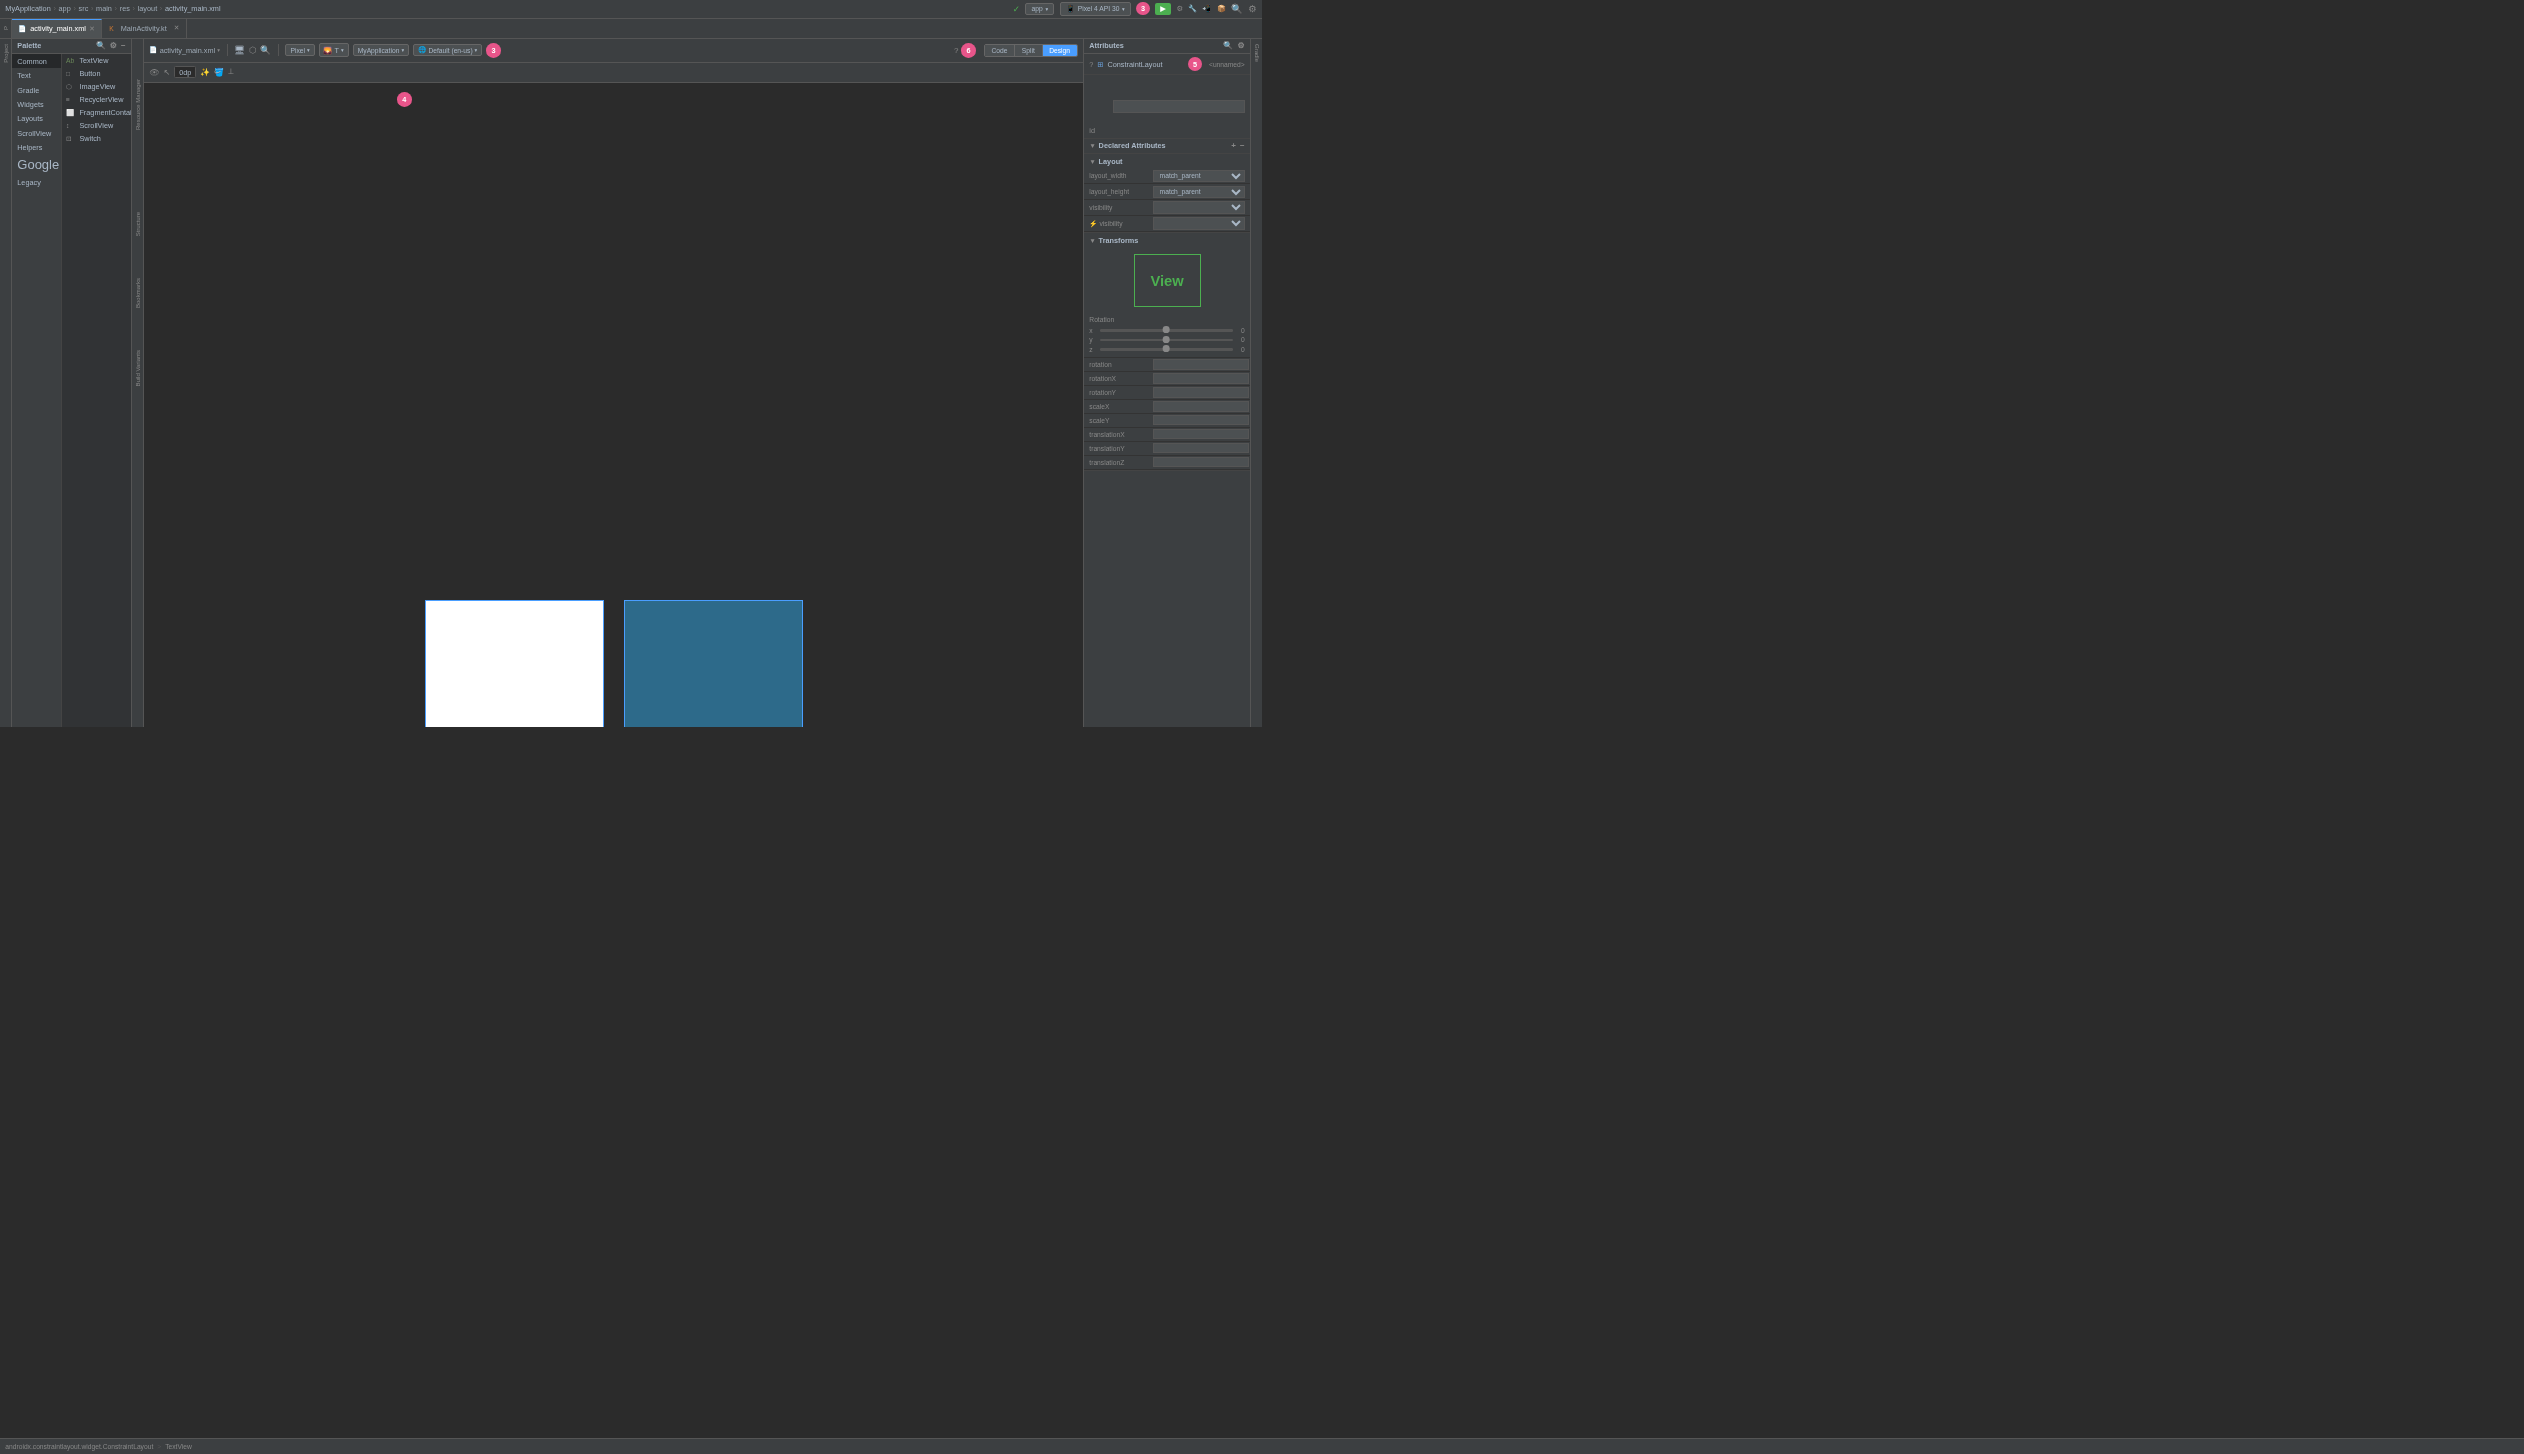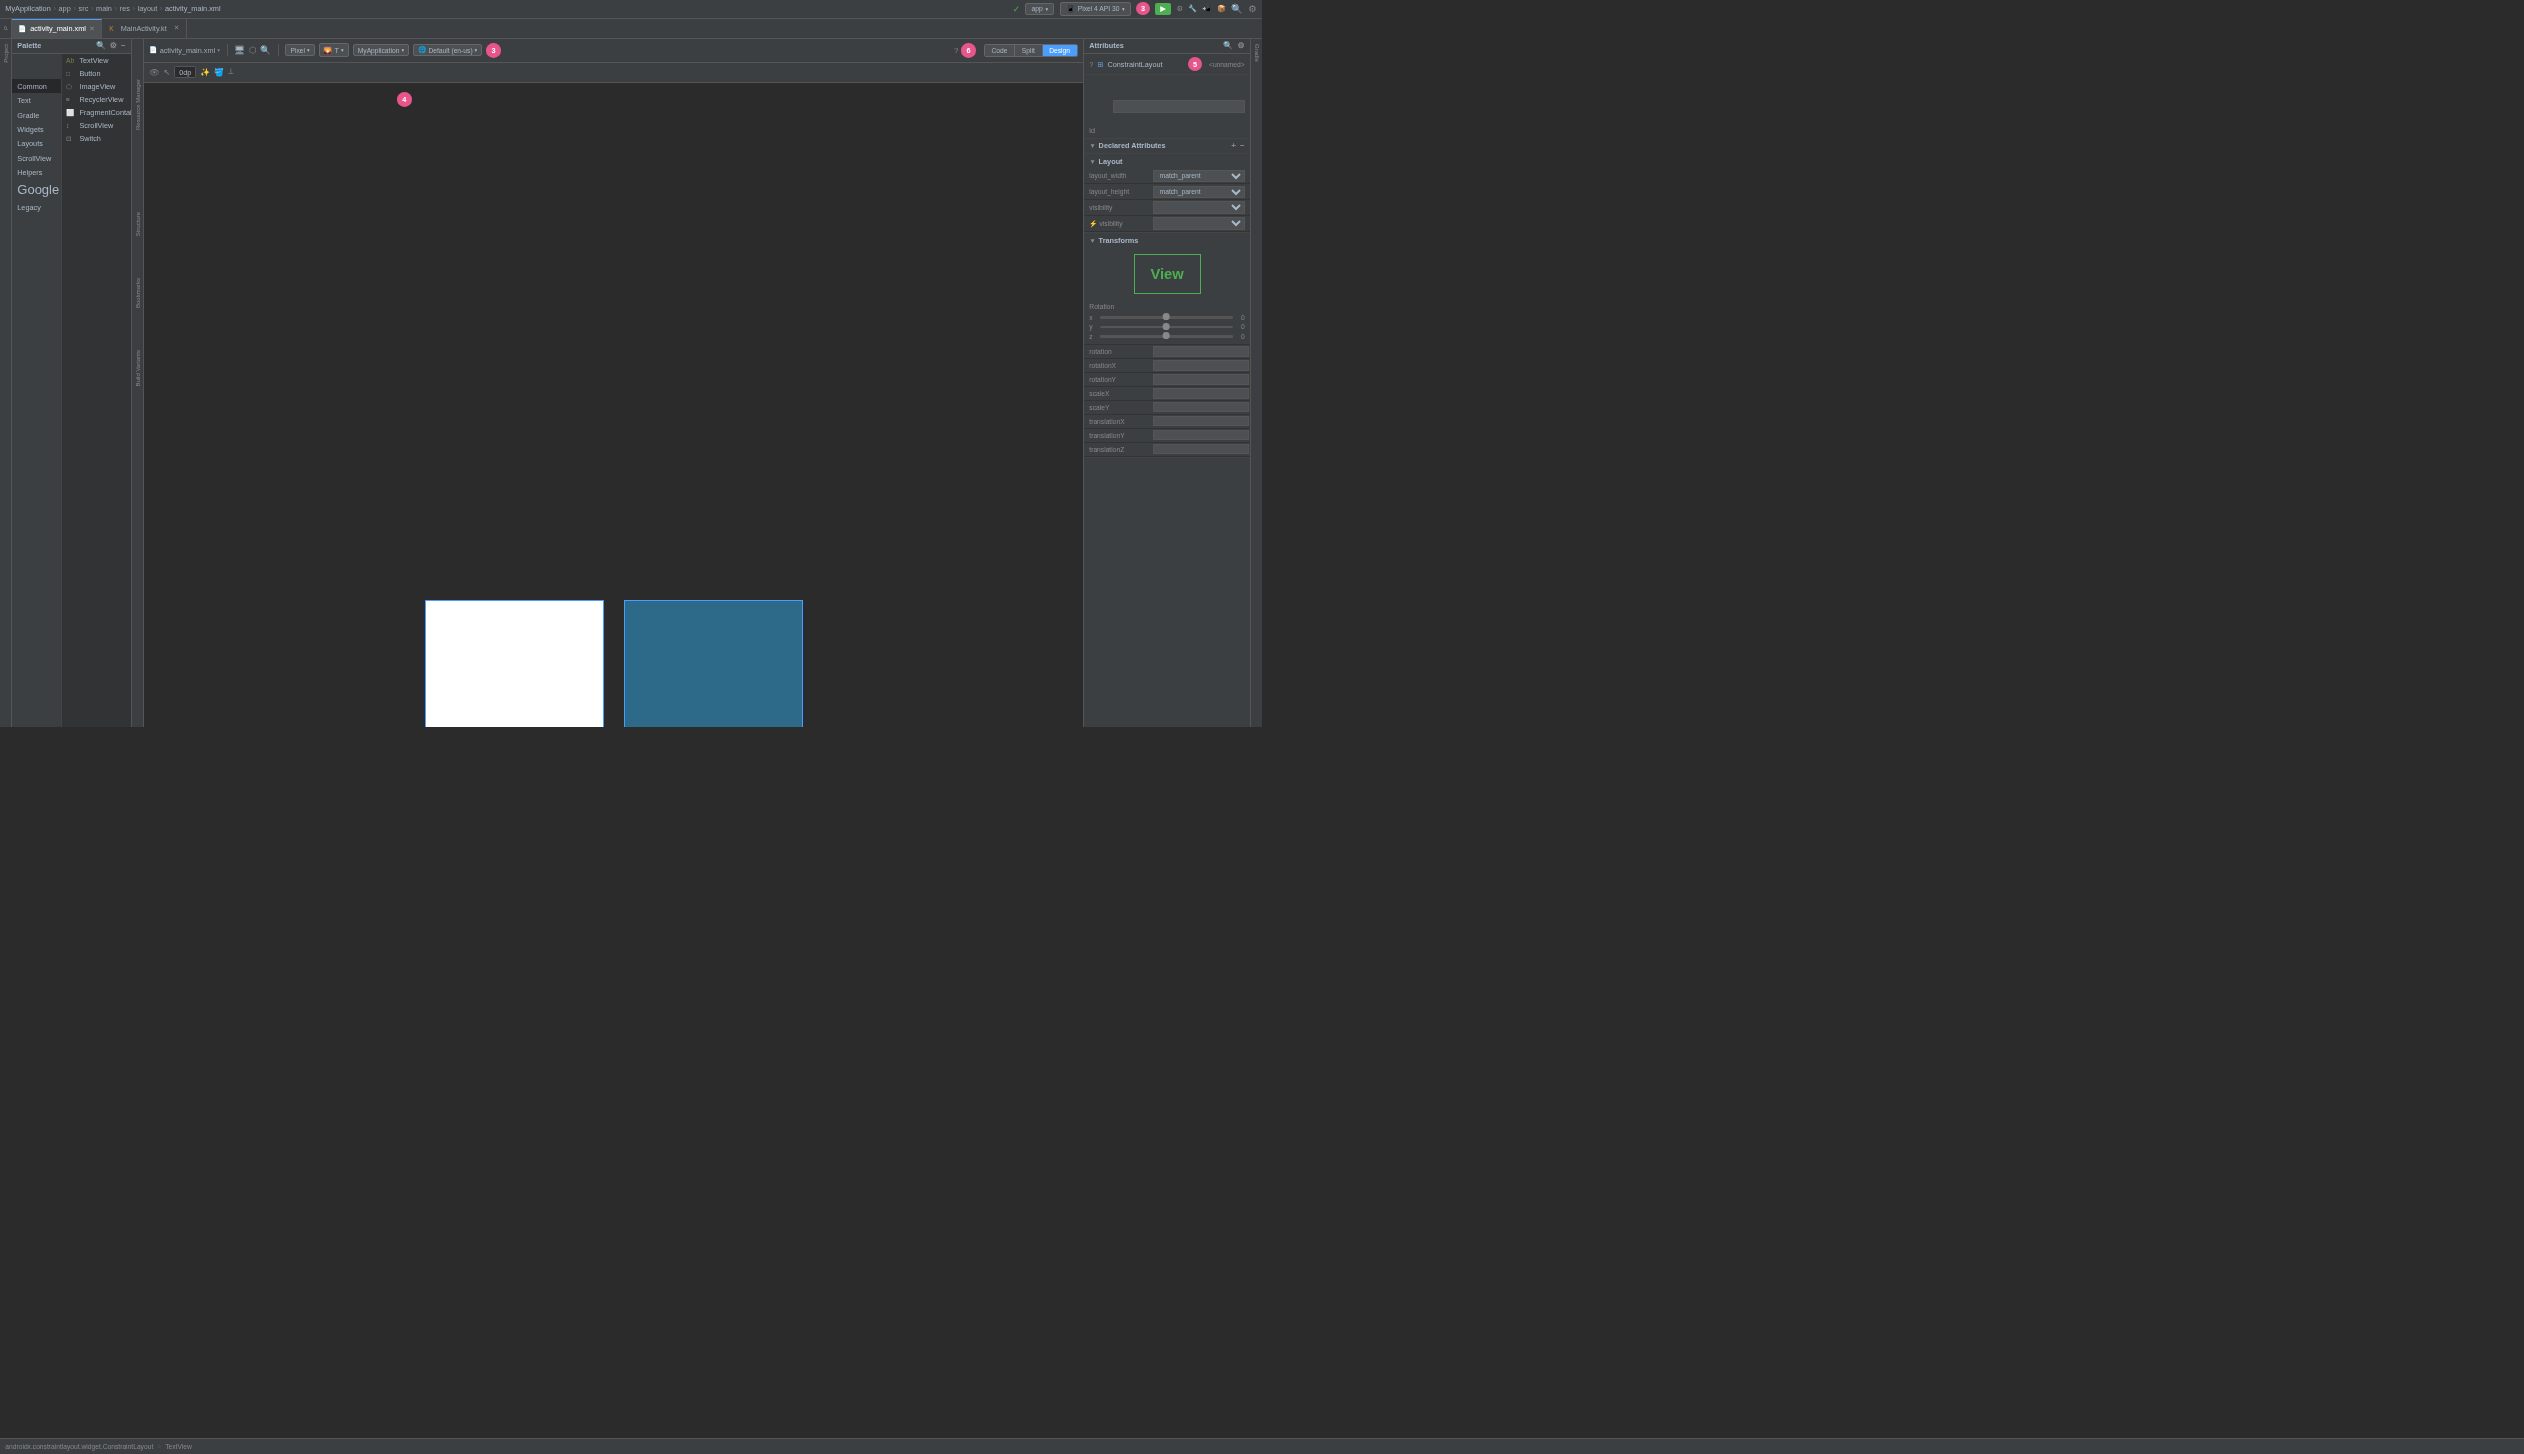--- a/index.html
+++ b/index.html
@@ -87,21 +87,21 @@
       <div style="display:flex;align-items:center;padding:2.7px 5.3px;background:#3c3f41;border-bottom:0.7px solid #555;font-size:7.3px;font-weight:bold;color:#a9b7c6;">
         <span>Palette</span>
         <div style="margin-left:auto;display:flex;gap:4px;">
           <span style="cursor:pointer;color:#888;font-size:8px;">🔍</span>
           <span style="cursor:pointer;color:#888;font-size:8px;">⚙</span>
           <span style="cursor:pointer;color:#888;font-size:8px;">−</span>
         </div>
       </div>
       <div style="display:flex;flex:1;overflow:hidden;">
 
-        <div style="width:50px;background:#3c3f41;border-right:0.7px solid #444;overflow-y:auto;margin-top:25px;">
+        <div style="width:50px;background:#3c3f41;border-right:0.7px solid #444;overflow-y:auto;">
           <div style="padding:2.7px 5.3px;font-size:7.3px;color:#a9b7c6;cursor:pointer;background:#26282a;">
             <span>Common</span>
           </div>
           <div style="padding:2.7px 5.3px;font-size:7.3px;color:#a9b7c6;cursor:pointer;">
             <span>Text</span>
           </div>
           <div style="padding:2.7px 5.3px;font-size:7.3px;color:#a9b7c6;cursor:pointer;">
             <span>Gradle</span>
           </div>
           <div style="padding:2.7px 5.3px;font-size:7.3px;color:#a9b7c6;cursor:pointer;">
@@ -377,21 +377,21 @@
         </div>
       </div>
     </div>
 
     <div style="border-bottom:0.7px solid #444;">
       <div style="display:flex;align-items:center;padding:2.7px 5.3px;font-size:7.3px;font-weight:bold;color:#a9b7c6;cursor:pointer;background:#3c3f41;">
         <span style="margin-right:2.7px;color:#888;font-size:6.7px;">▼</span>
         <span>Transforms</span>
       </div>
 
-      <div style="margin:6.7px auto;width:67px;height:40px;border:1.3px solid #4CAF50;display:flex;align-items:center;justify-content:center;">
+      <div style="margin:6.7px auto;width:67px;height:53px;border:1.3px solid #4CAF50;display:flex;align-items:center;justify-content:center;">
         <span style="color:#4CAF50;font-size:14.7px;font-weight:bold;">View</span>
       </div>
 
       <div style="padding:1.3px 5.3px;">
         <span style="font-size:6.7px;color:#888;">Rotation</span>
       </div>
 
       <div style="display:flex;align-items:center;padding:1.3px 5.3px;gap:2.7px;">
         <span style="font-size:6.7px;color:#888;min-width:8px;">x</span>
         <div style="flex:1;height:2.7px;background:#555;border-radius:1.3px;position:relative;">

